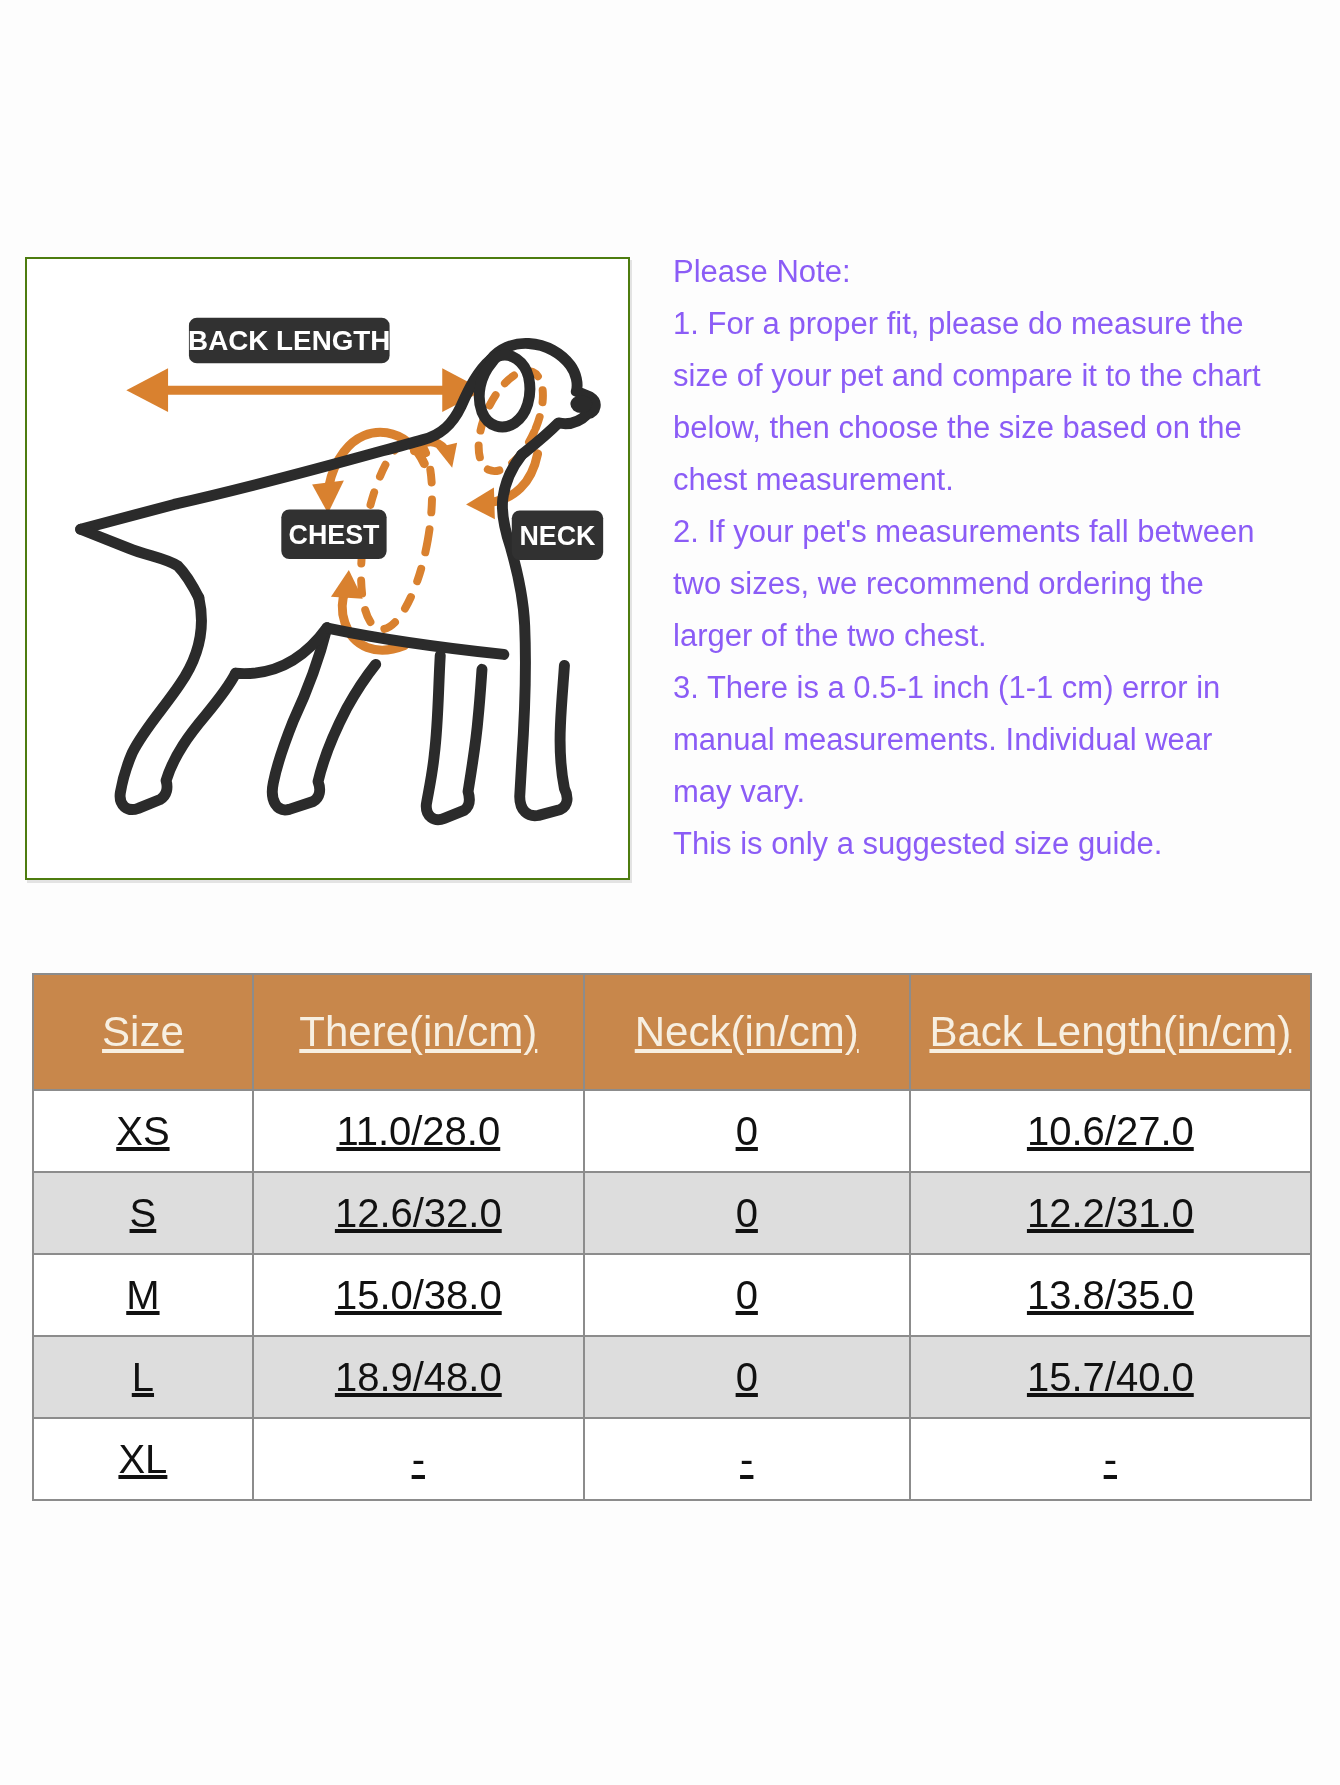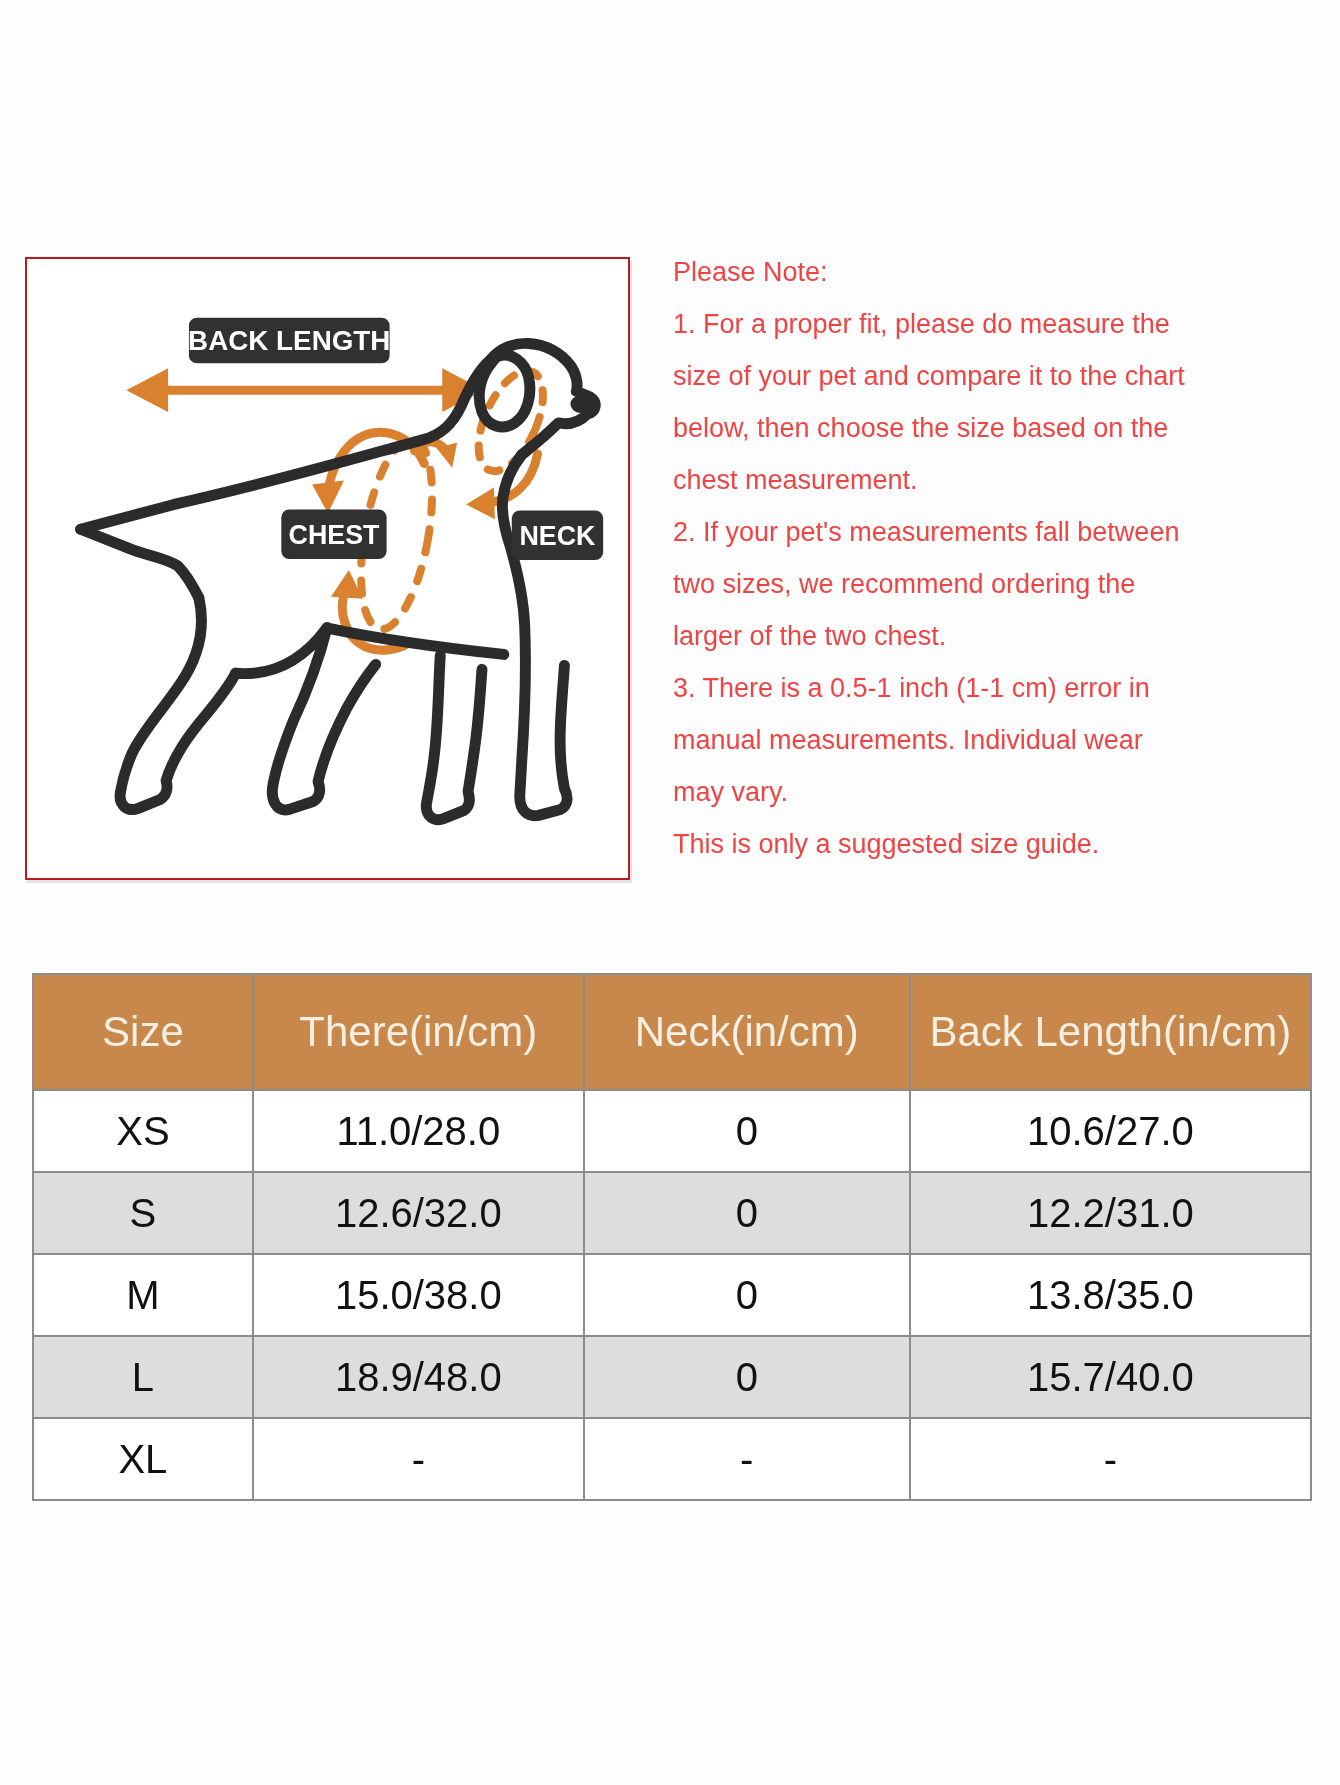--- a/index.html
+++ b/index.html
@@ -3,47 +3,47 @@
 <meta charset="utf-8">
 <style>
   html,body{margin:0;padding:0;}
   body{background:#ffffff;font-family:"Liberation Sans", sans-serif;}
   .canvas{
     position:relative;width:1340px;height:1785px;background:#fdfdfd;overflow:hidden;
   }
   
   .dog-box{
     position:absolute;left:25px;top:257px;width:605px;height:623px;
-    background:#ffffff;border:2px solid #b91c1c;box-sizing:border-box;
+    background:#ffffff;border:2px solid #4d7c0f;box-sizing:border-box;
     box-shadow:2px 3px 0 rgba(0,0,0,0.10);
   }
   .dog-box svg{display:block;width:100%;height:100%;}
   .diagram-label-text{
     font-family:"Liberation Sans", sans-serif;font-weight:bold;fill:#ffffff;
   }
   
   .note{
     position:absolute;left:673px;top:246px;width:560px;
-    font-size:27px;line-height:52px;color:#ef4444;
+    font-size:31px;line-height:52px;color:#8b5cf6;
   }
   .note div{white-space:nowrap;}
   
   .size-table{
     position:absolute;left:32px;top:973px;width:1280px;
     border-collapse:collapse;table-layout:fixed;
     font-size:40px;color:#111111;text-align:center;
   }
   .size-table th{
     height:114px;background:#c8874b;color:#f7efe1;
     font-size:42px;font-weight:normal;
   }
   .size-table td{height:80px;background:#ffffff;}
   .size-table tr.striped td{background:#dddddd;}
   .size-table th,.size-table td{
-    border:2px solid #8c8c8c;padding:0;vertical-align:middle;
+    border:2px solid #8c8c8c;padding:0;vertical-align:middle;text-decoration:underline;
   }
   .col-size{width:17.2%;}
   .col-chest{width:25.9%;}
   .col-neck{width:25.5%;}
   .col-back{width:31.4%;}
 </style>
 </head>
 <body>
 
 <div class="canvas">

